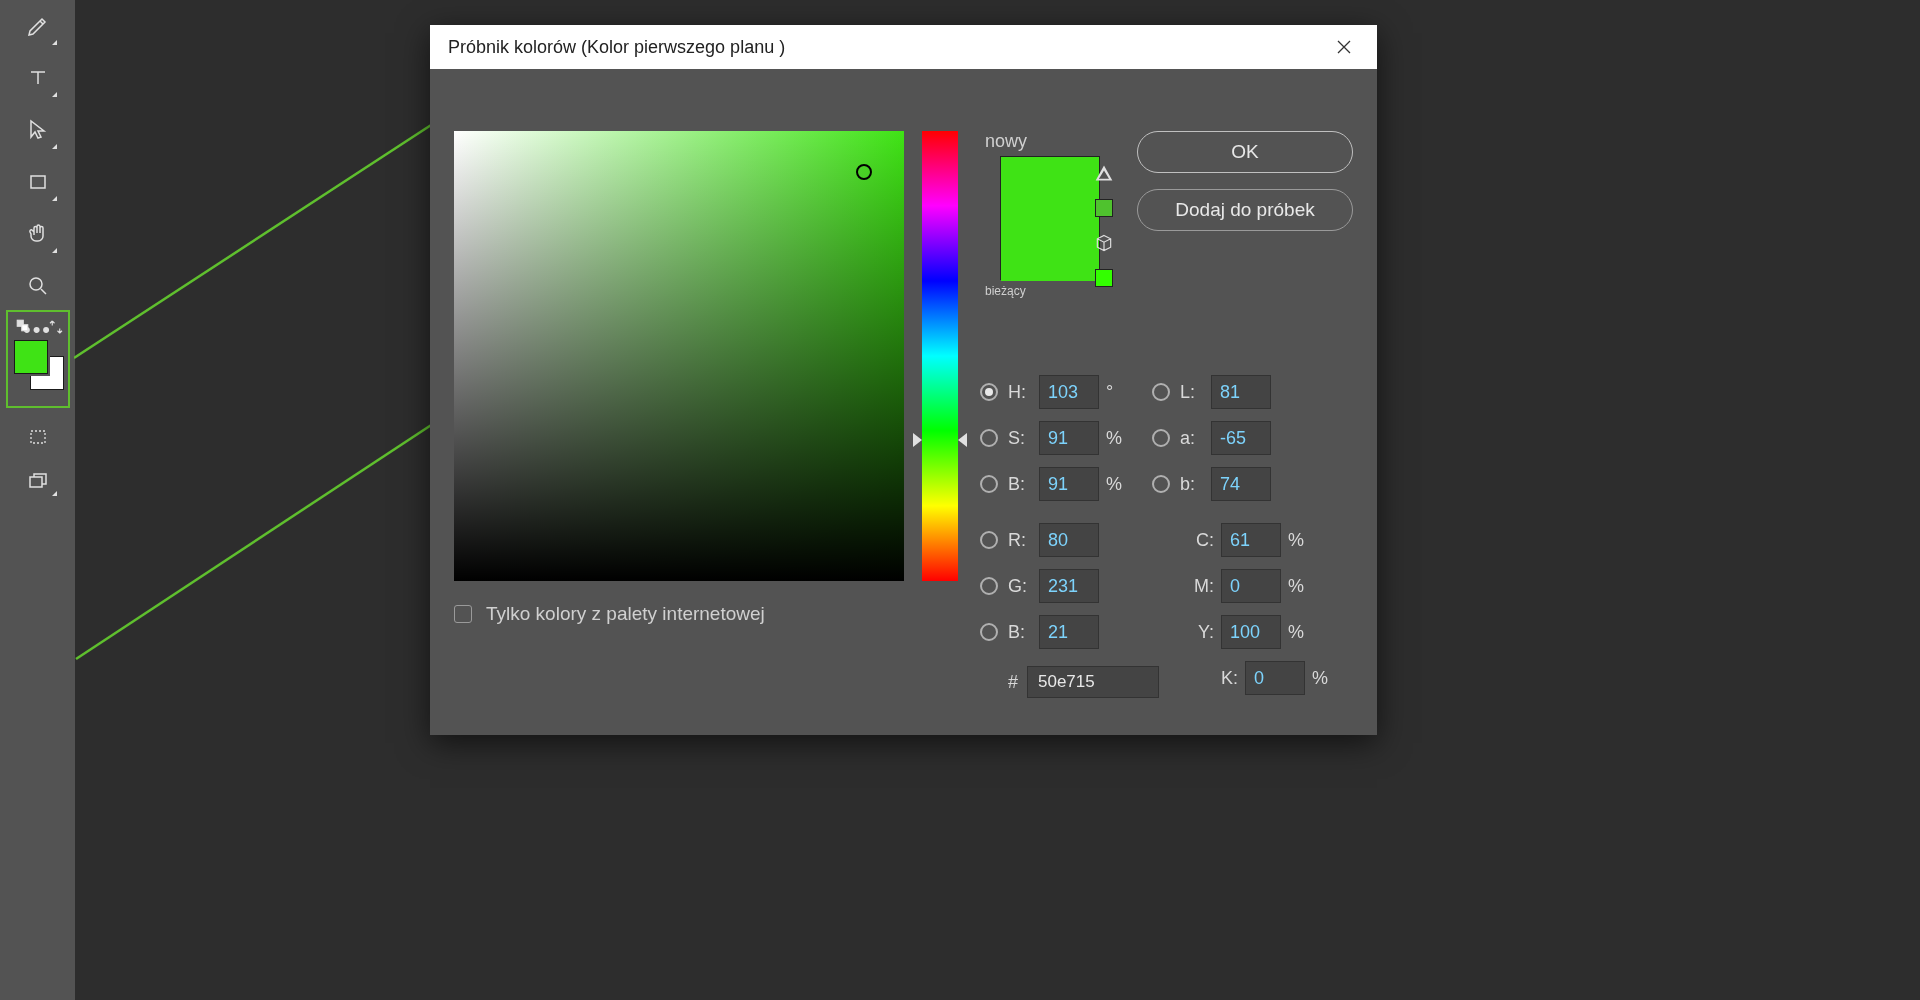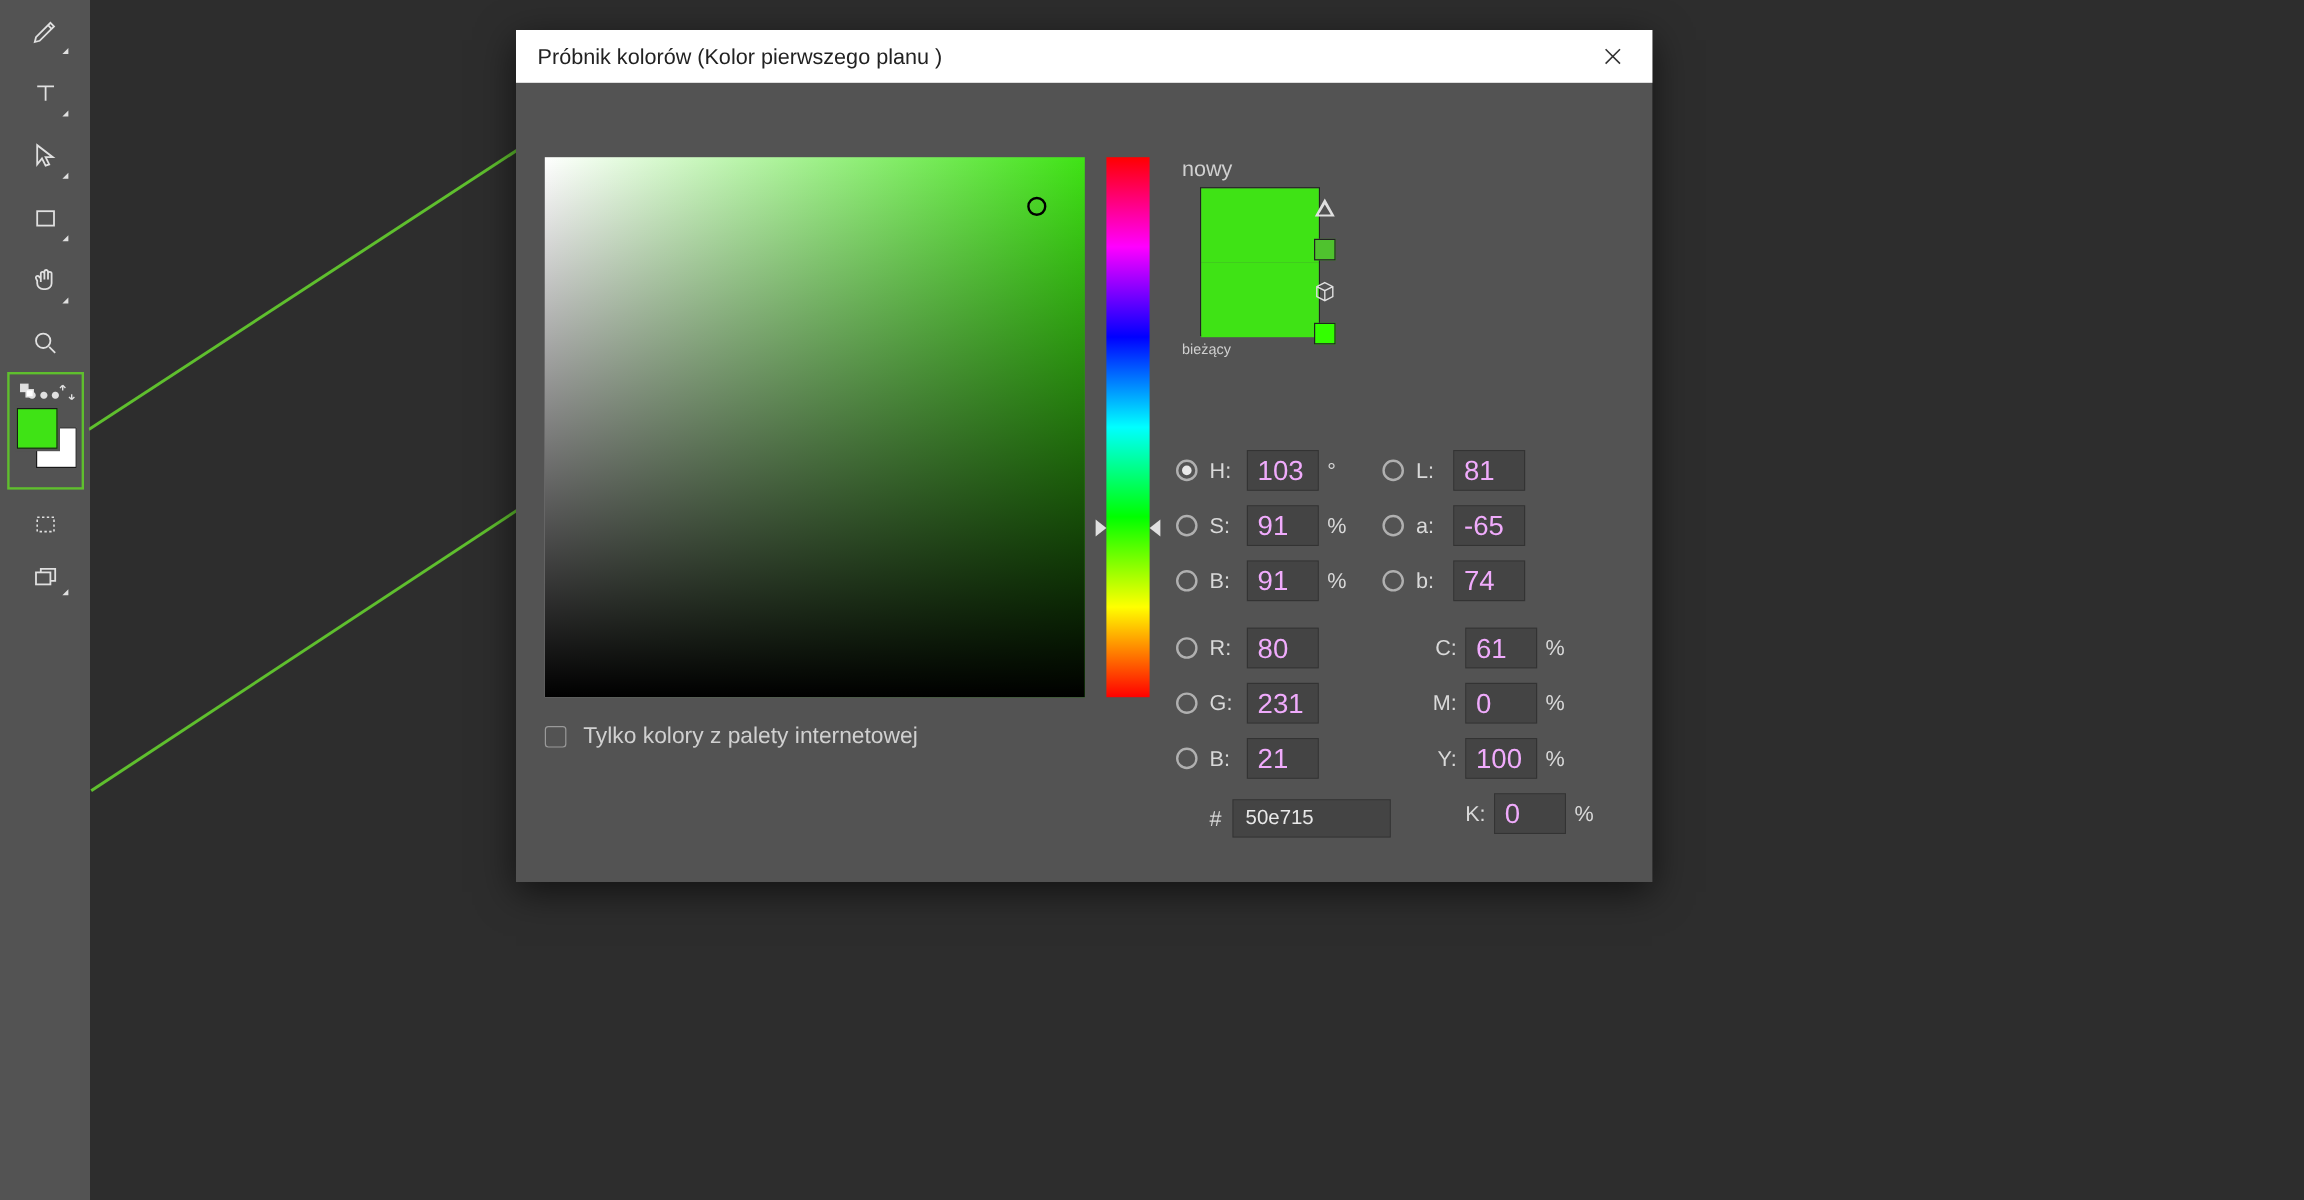--- a/index.html
+++ b/index.html
@@ -57,21 +57,21 @@
   .btn { height: 42px; border: 1px solid #9a9a9a; border-radius: 21px; background: transparent; color: #e8e8e8; font-size: 19px; cursor:pointer; display:flex; align-items:center; justify-content:center;}
   .btn:first-child { border-color:#c0c0c0;}
 
   .fields { position:absolute; left:550px; top:300px; width:375px; font-size:18px; color:#d9d9d9;}
   .row { display:flex; align-items:center; height:46px; }
   .row .rad { width:18px; height:18px; border:2px solid #b0b0b0; border-radius:50%; margin-right:10px; position:relative; cursor:pointer;}
   .row .rad.sel::after{content:"";position:absolute;inset:3px;background:#e8e8e8;border-radius:50%;}
   .row .spacer { width:28px; }
   .row .lab { width:32px; }
   .row .labw { width:42px; text-align:right; padding-right:8px;}
-  .row input { width:58px; height:30px; background:#444; border:none; color:#f0abfc; font-size:23px; padding:16px 8px; outline:1px solid #333;}
+  .row input { width:58px; height:30px; background:#444; border:none; color:#7dd3fc; font-size:18px; padding:16px 8px; outline:1px solid #333;}
   .row .unit { width:28px; padding-left:8px; }
   .hexrow { display:flex; align-items:center; margin-top:8px;}
   .hexrow .hash{ width:30px; text-align:center; margin-left:18px;}
   .hexrow input { width:130px; height:30px; background:#444; border:none; color:#e8e8e8; font-size:17px; padding:0 10px; outline:1px solid #333;}
 
   .webonly { position:absolute; left:24px; top:534px; display:flex; align-items:center; gap:14px; font-size:19px; color:#d0d0d0;}
   .webonly .cb { width:18px;height:18px;border:1px solid #9a9a9a; border-radius:3px; cursor:pointer;}
 </style>
 </head>
 <body>
@@ -196,20 +196,22 @@
           <path d="M12 3L2 21h20L12 3zm0 6l6 10H6l6-10z"></path>
         </svg>
       <div class="sw" style="background:#4fc22e"></div>
       <svg viewBox="0 0 24 24" fill="none" stroke="currentColor" stroke-width="1.4">
           <path d="M12 3l8 4v10l-8 4-8-4V7l8-4zM4 7l8 4 8-4M12 11v10"></path>
         </svg>
       <div class="sw" style="background:#33ff00"></div>
     </div>
 
     <div class="buttons">
+      <button class="btn">OK</button>
+      <button class="btn">Dodaj do próbek</button>
     </div>
 
     <div class="fields">
 
       <div class="row">
         <span class="rad sel"></span>
           <span class="lab">H:</span>
         <input value="103" style="">
           <span class="unit">°</span>
         <span style="width:26px"></span>

